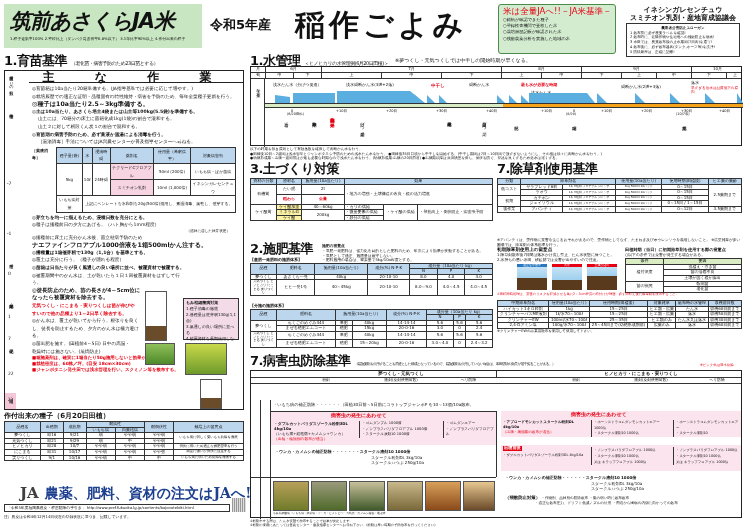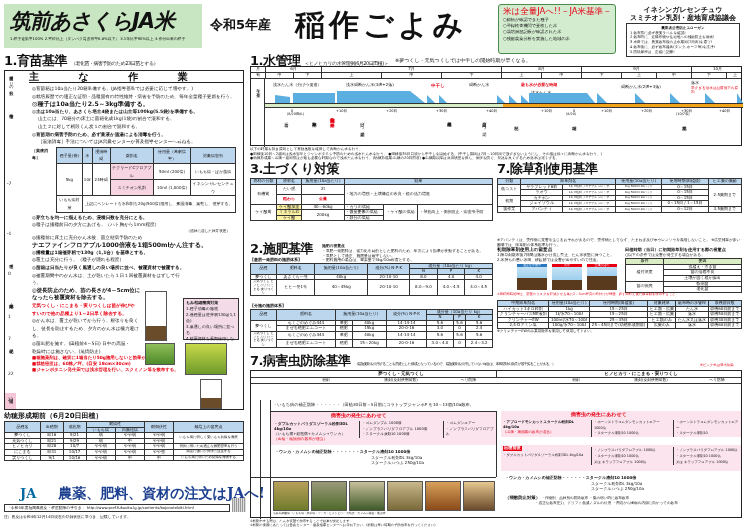--- a/index.html
+++ b/index.html
@@ -20,31 +20,31 @@
 #title{left:295px;top:8px;font-size:30px;font-weight:bold;letter-spacing:4px}
 #ja-std{left:498px;top:4px;width:118px;height:50px;background:#d3ecd0;border:1px solid #4a8a4a;border-radius:3px;padding:2px 4px}
 #ja-std .h{color:#e60012;font-weight:normal;font-size:8.5px;white-space:nowrap}
 #ja-std .li{font-size:4.2px;line-height:6.3px;white-space:nowrap}
 #org{left:626px;top:6px;width:114px}
 #org .n{font-size:7px;font-weight:bold;text-align:center;line-height:8px}
 #org .box{border:1px solid #333;padding:2px 3px;margin-top:1px;font-size:3.6px;line-height:4.7px}
 
 #s1{left:4px;top:54px;width:240px}
 #s1box{left:4px;top:70px;width:240px;height:340px;border:1px solid #222}
-.s1head{position:absolute;left:24px;top:0;right:0;height:12px;border-bottom:1px solid #222;font-size:10px;font-weight:bold;letter-spacing:18px;line-height:12px}
+.s1head{position:absolute;left:24px;top:0;right:0;height:12px;border-bottom:1px solid #222;text-align:center;font-size:12px;font-weight:bold;letter-spacing:18px;line-height:12px}
 .s1body{position:absolute;left:27px;top:14px;right:3px;font-size:4.6px;line-height:7.6px}
 .s1body .big{font-size:6.2px;font-weight:bold}
 .vt{writing-mode:vertical-rl;font-size:4.2px;position:absolute}
 .img{background:linear-gradient(#8fbf5a,#4f8a2a);border:0.5px solid #555;position:absolute}
 .pinkbox{position:absolute;border:1px solid #333;background:#f3dce8;font-size:4px;line-height:6px;padding:1px 2px}
 
 #var{left:4px;top:412px;width:240px}
 #var .tt{font-size:7px;font-weight:bold;margin-bottom:1px}
 #ad{left:20px;top:485px;font-size:14px;font-weight:bold;color:#1c3f8f;font-family:"DejaVu Serif",serif}
-#ad .logo{color:#0369a1;font-size:13px;margin-right:22px}
+#ad .logo{color:#404040;font-size:15px;margin-right:6px}
 #url{left:4px;top:504px;width:226px;border:1px solid #333;font-size:3.8px;padding:1px 2px;white-space:nowrap}
 #note-bottom{left:4px;top:515px;font-size:3.8px}
 #qr{left:232px;top:498px;width:14px;height:14px;background:repeating-linear-gradient(90deg,#999 0 1px,#ddd 1px 2px)}
 
 #s2{left:250px;top:54px}
 #s2note{left:395px;top:58px;font-size:5px}
 #s2box{left:250px;top:66px;width:492px;height:80px;border:1px solid #222}
 .tl-row{position:absolute;left:0;right:0;border-bottom:0.6px solid #333;font-size:4px}
 .tl-cell{position:absolute;top:0;height:100%;border-left:0.6px solid #333;text-align:center}
 #s2foot{left:250px;top:147px;font-size:3.6px;line-height:4.6px;width:492px}
@@ -189,21 +189,21 @@
     <div>4.被覆資材を長期使用しない</div>
     <div>5.水をかけすぎない</div>
   </div>
   <div class="img" style="left:140px;top:220px;width:22px;height:50px;background:linear-gradient(#fff 0,#fff 70%,#6b4c2a 70%)"></div>
   <div class="img" style="left:140px;top:272px;width:30px;height:22px"></div>
   <div class="img" style="left:180px;top:272px;width:42px;height:32px;background:linear-gradient(#c8d94a,#6e9a2b)"></div>
   <div class="img" style="left:195px;top:308px;width:22px;height:30px;background:linear-gradient(#fff 0,#fff 65%,#6b4c2a 65%)"></div>
 </div>
 
 <div id="var" class="abs">
-  <div class="tt">幼穂形成期前（6月20日田植）</div>
+  <div class="tt">作付出来の種子（6月20日田植）</div>
   <table>
     <tbody>
         <tr>
       <th rowspan="2">品種名</th>
       <th rowspan="2">出穂期</th>
       <th rowspan="2">成熟期</th>
       <th colspan="2">耐病性</th>
       <th rowspan="2">耐倒伏性</th>
       <th rowspan="2" style="width:70px">栽培上の留意点</th>
     </tr>

